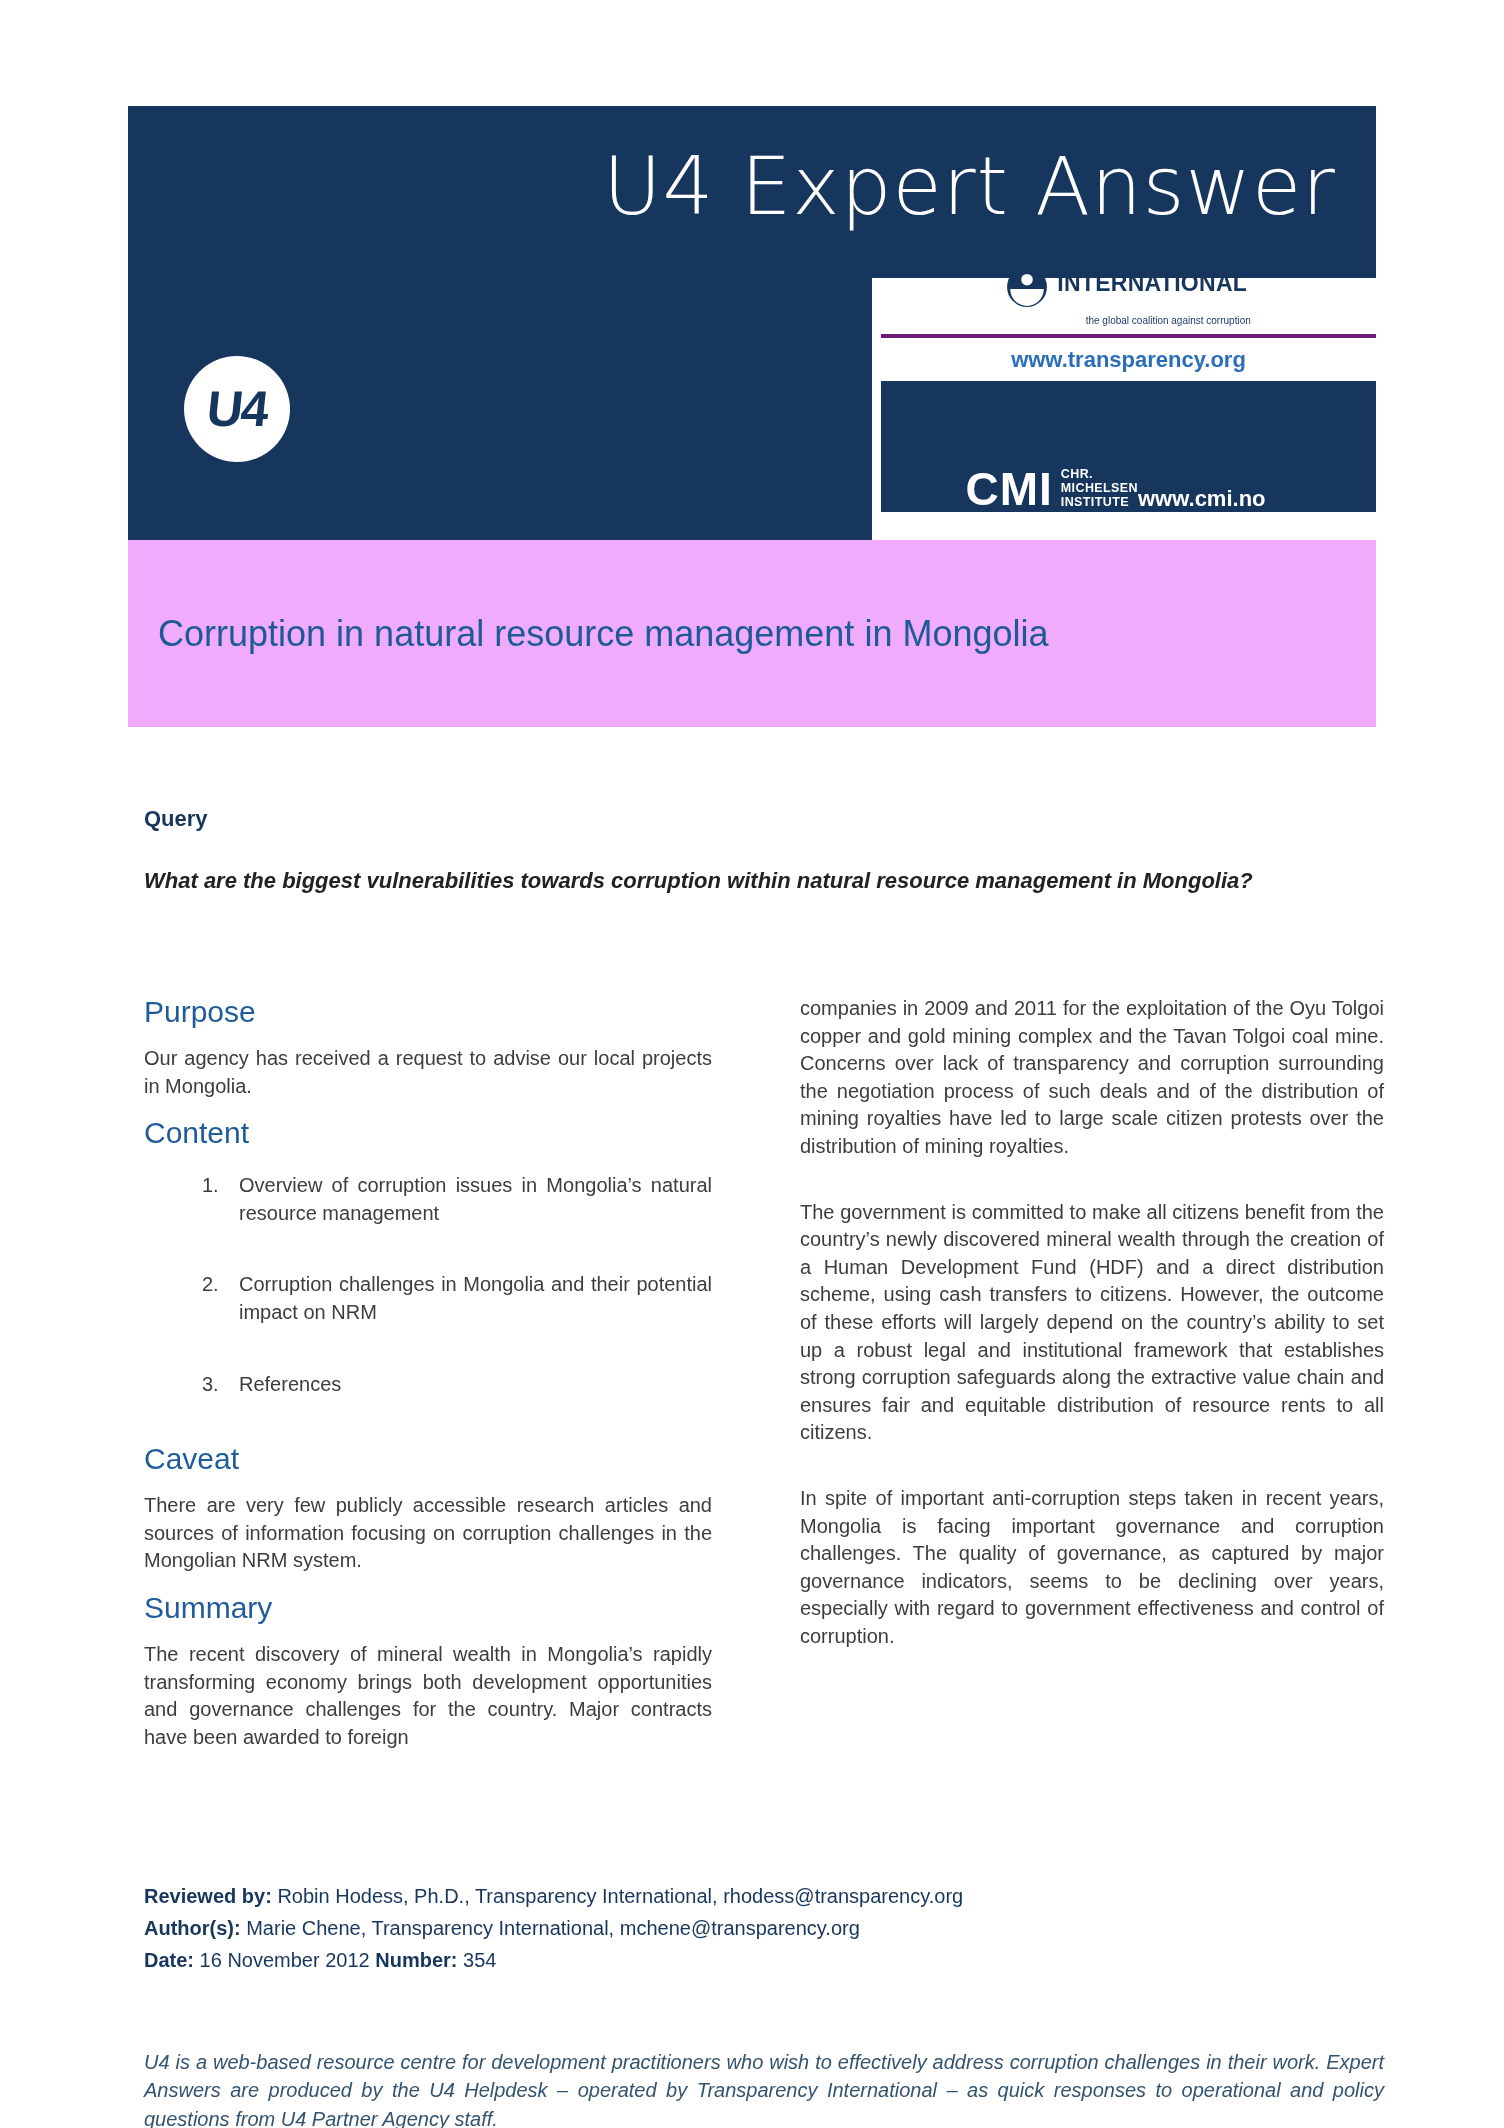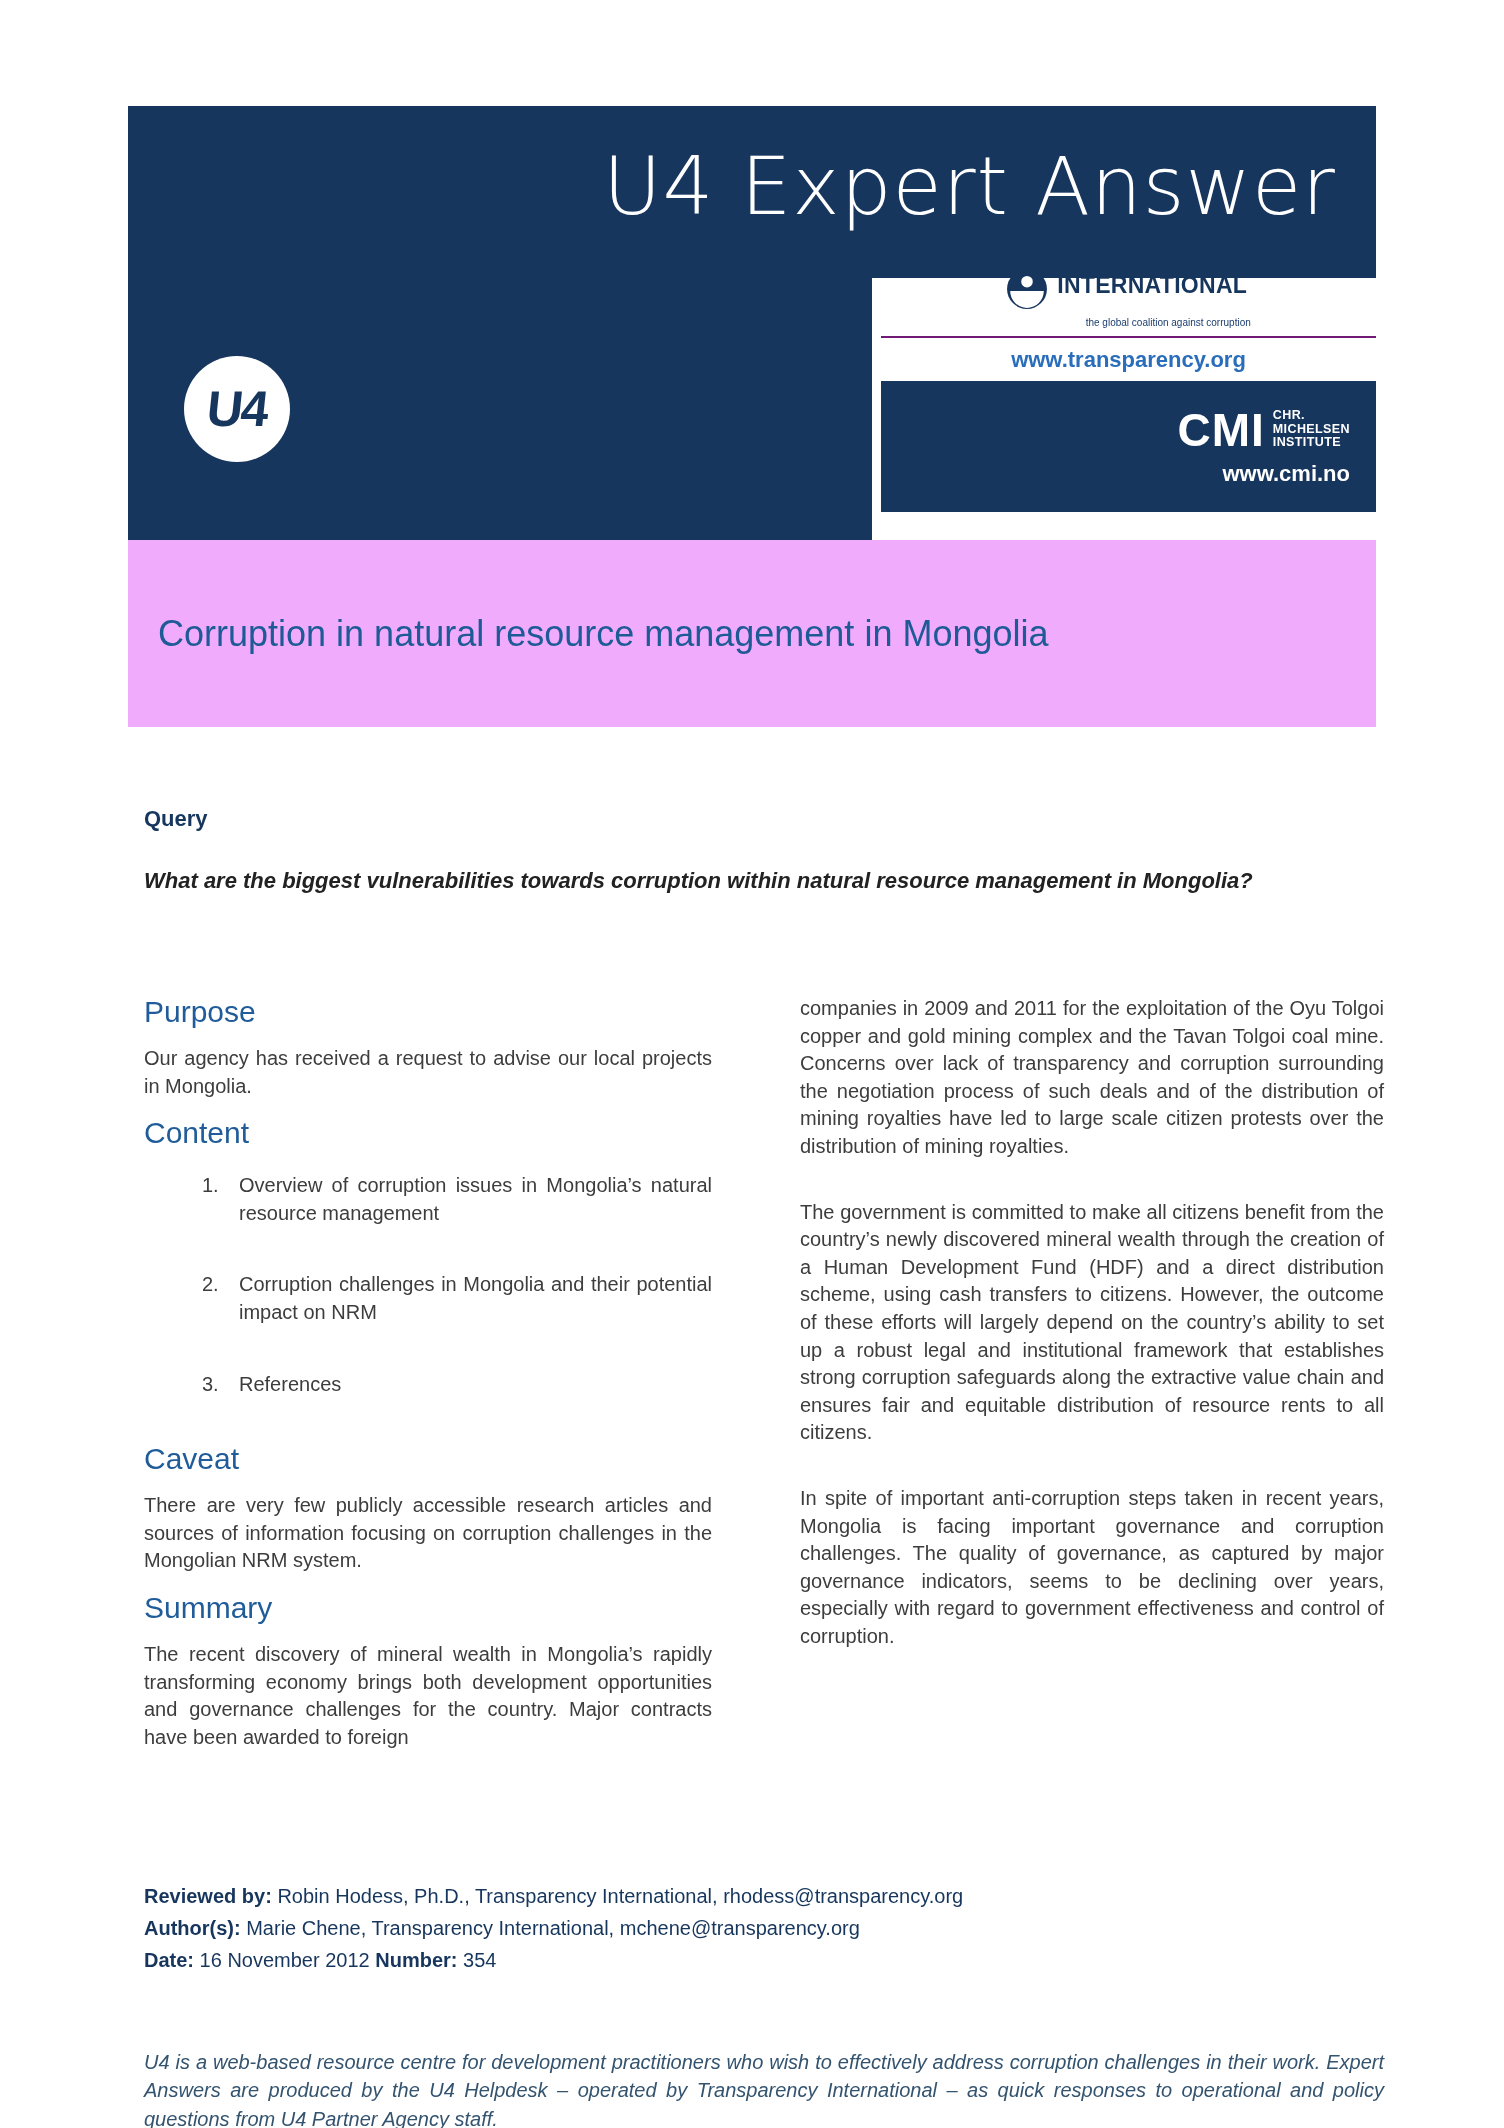--- a/index.html
+++ b/index.html
@@ -97,36 +97,36 @@
     letter-spacing: 0.3px;
   }
   .ti-tagline {
     color: #1b3d6e;
     font-size: 10px;
     margin-top: 20px;
     align-self: flex-end;
   }
   .ti-url-row {
     width: 100%;
-    border-top: 2px solid #701a75;
+    border-top: 4px solid #701a75;
     text-align: center;
     padding-top: 9px;
   }
   .ti-url {
     color: #2a6ebb;
     font-weight: bold;
     font-size: 22px;
     text-decoration: none;
   }
 
   .cmi-box {
     height: 131px;
     background: #17365d;
     display: flex;
-    flex-direction: column;
+    flex-direction: row;
     align-items: flex-end;
     justify-content: center;
     padding-right: 26px;
   }
   .cmi-logo { display: flex; align-items: center; gap: 8px; }
   .cmi-monogram {
     color: #ffffff;
     font-weight: bold;
     font-size: 46px;
     line-height: 1;

